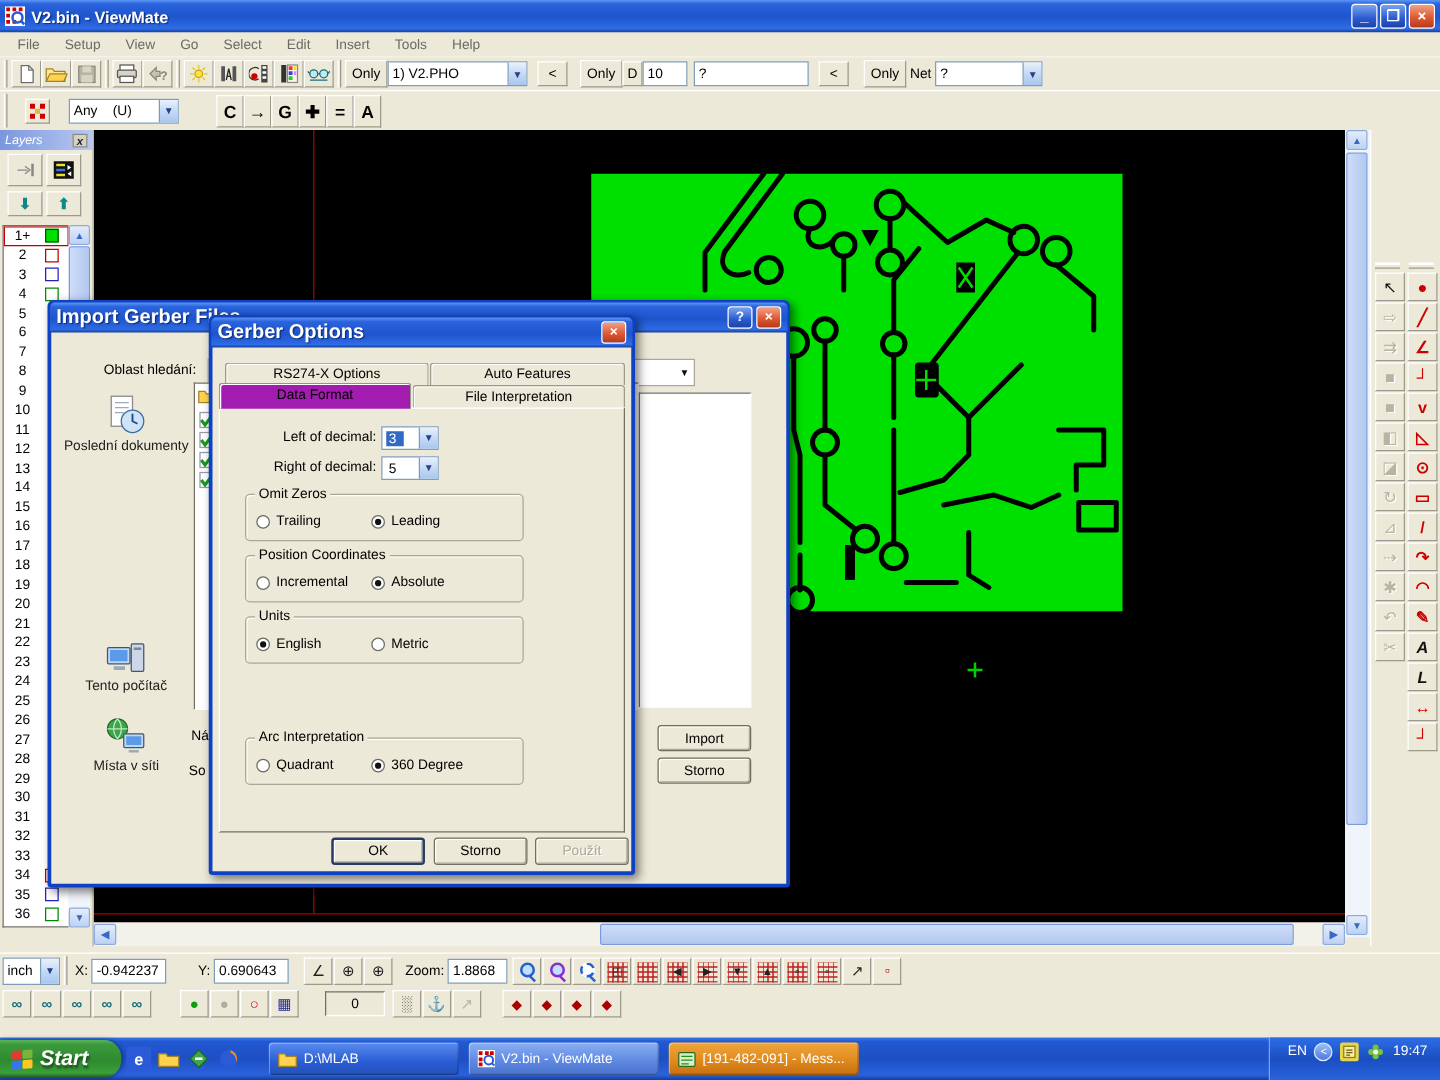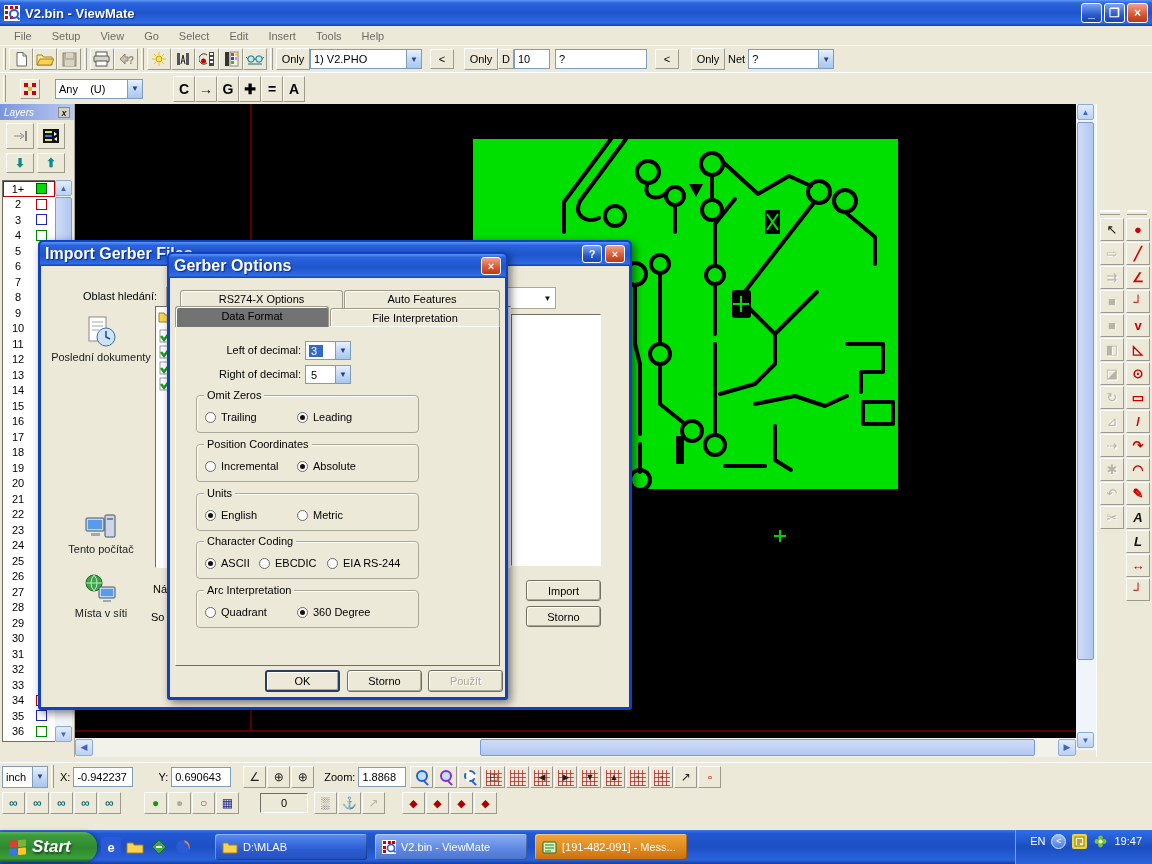--- a/index.html
+++ b/index.html
@@ -85,21 +85,21 @@
   background:linear-gradient(180deg,#7aa4ef,#2a5ad0 60%,#1c44a8);}
 .dwbtn.close { background:linear-gradient(180deg,#f1a187,#dd5a34 55%,#b63a1b); }
 .btn { display:flex; align-items:center; justify-content:center; background:#ece9d8;
   border:1px solid #716f64; border-radius:3px; box-shadow:inset 1px 1px 0 #fff, inset -1px -1px 0 #aca899; font-size:11px; }
 .btn.default { border:2px solid #2b3c63; }
 .btn.disabled { color:#aca899; text-shadow:1px 1px 0 #fff; }
 
 
 .tab { position:absolute; background:#ece9d8; border:1px solid #9d9a8b; border-bottom:none; border-radius:3px 3px 0 0;
   text-align:center; font-size:11px; box-shadow:inset 1px 1px 0 #fff; }
-.tab.sel { background:#737373; z-index:3; }
+.tab.sel { background:#a21caf; z-index:3; }
 .tabpanel { position:absolute; border:1px solid; border-color:#fff #716f64 #716f64 #fff; background:#ece9d8; }
 
 
 .grp { position:absolute; border:1px solid #aca899; border-radius:4px; box-shadow:1px 1px 0 #fff inset; }
 .grp-legend { position:absolute; top:-7px; left:7px; background:#ece9d8; padding:0 3px; }
 .radio-row { position:absolute; top:15px; display:flex; align-items:center; gap:5px; }
 .radio { width:11px; height:11px; border-radius:50%; background:#fff; border:1px solid #6a6a66; position:relative; flex:none;}
 .radio.on::after { content:""; position:absolute; left:2px; top:2px; width:5px; height:5px; border-radius:50%; background:#111; }
 
 
@@ -966,35 +966,20 @@
       <label class="radio-row" style="left:8px">
           <span class="radio on"></span>
           <span>English</span>
         </label>
       <label class="radio-row" style="left:100px">
           <span class="radio"></span>
           <span>Metric</span>
         </label>
     </div>
 
-    <div class="grp" style="left:26px;top:286px;width:223px;height:38px">
-      <span class="grp-legend">Character Coding</span>
-      <label class="radio-row" style="left:8px">
-          <span class="radio on"></span>
-          <span>ASCII</span>
-        </label>
-      <label class="radio-row" style="left:62px">
-          <span class="radio"></span>
-          <span>EBCDIC</span>
-        </label>
-      <label class="radio-row" style="left:130px">
-          <span class="radio"></span>
-          <span>EIA RS-244</span>
-        </label>
-    </div>
 
     <div class="grp" style="left:26px;top:335px;width:223px;height:38px">
       <span class="grp-legend">Arc Interpretation</span>
       <label class="radio-row" style="left:8px">
           <span class="radio"></span>
           <span>Quadrant</span>
         </label>
       <label class="radio-row" style="left:100px">
           <span class="radio on"></span>
           <span>360 Degree</span>

